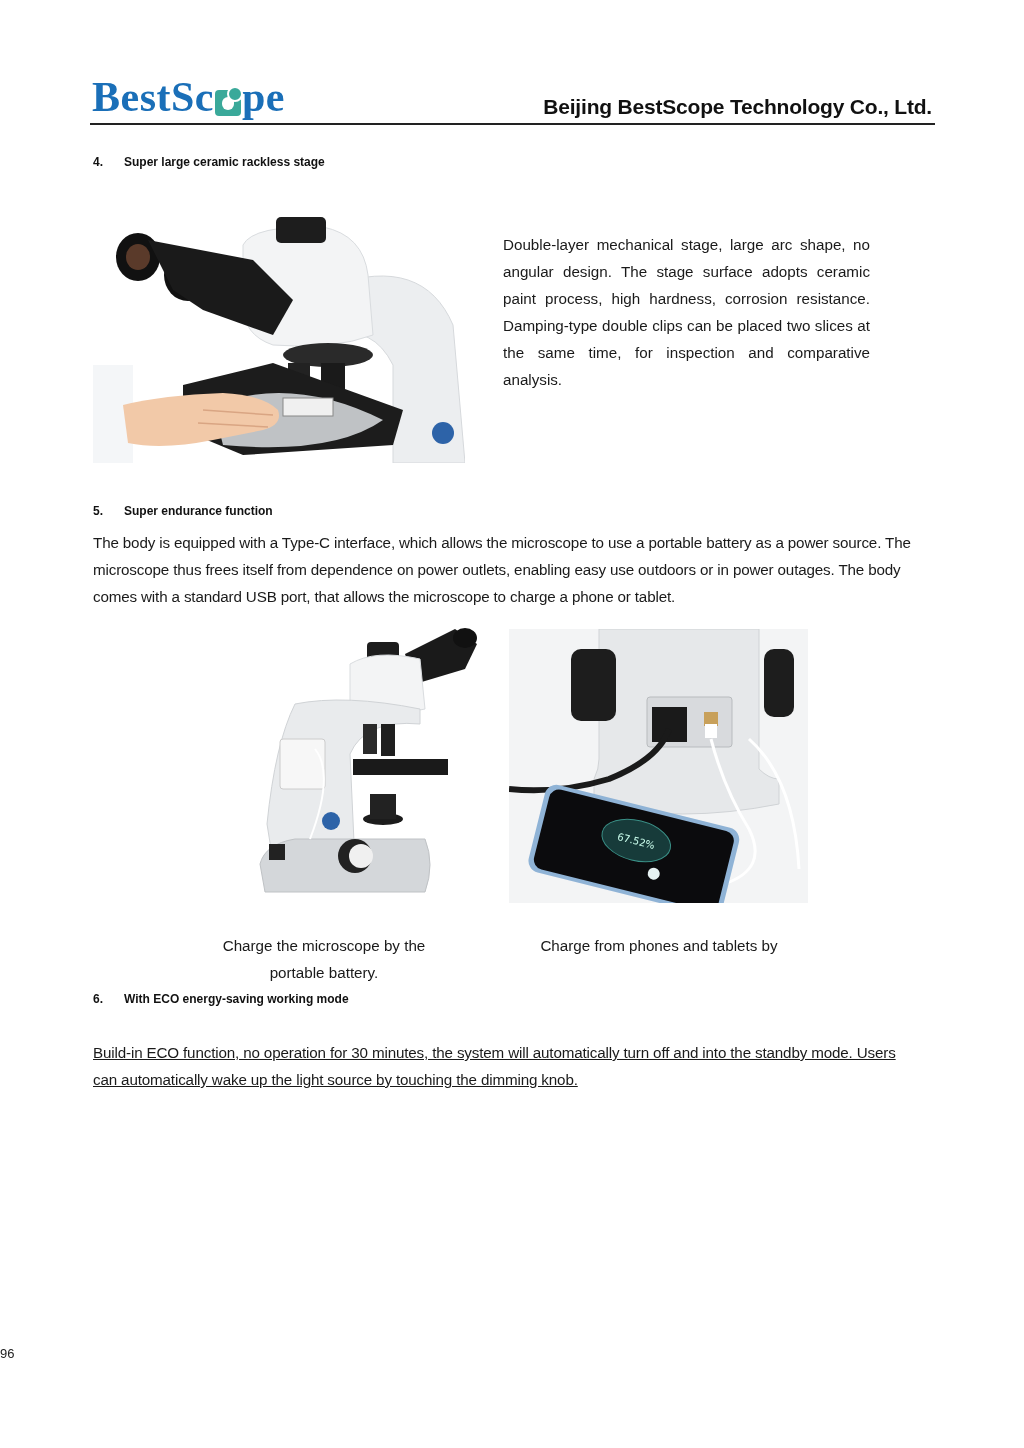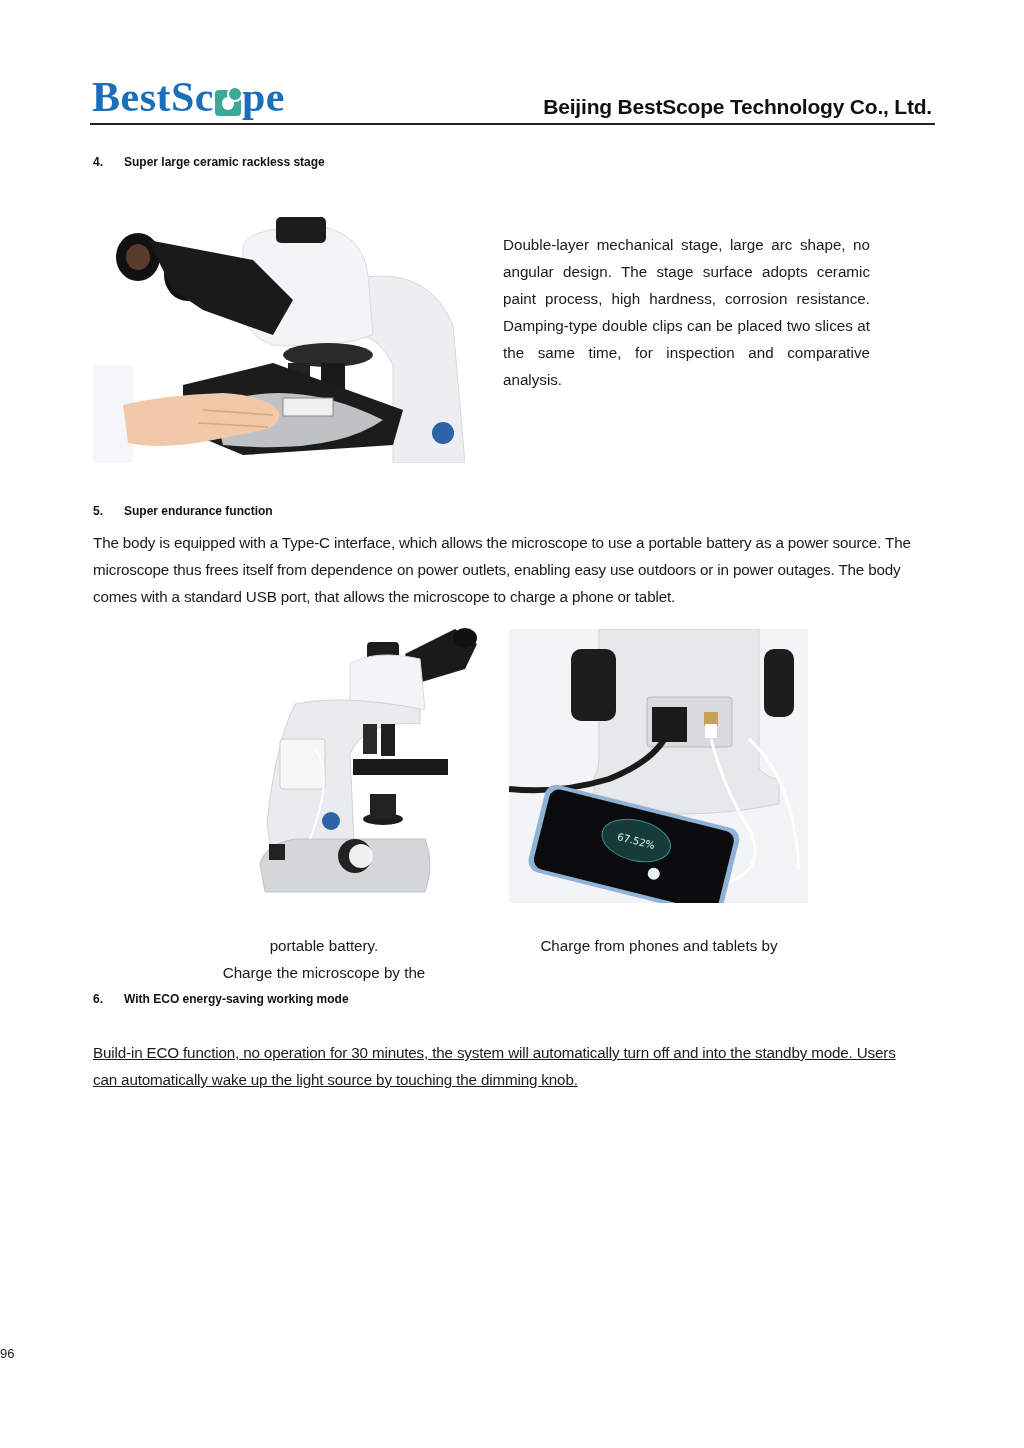--- a/index.html
+++ b/index.html
@@ -133,22 +133,22 @@
       <rect x="25" y="175" width="200" height="90" rx="12" fill="#8fb3d6"></rect>
       <rect x="30" y="179" width="190" height="82" rx="10" fill="#0b0b0d"></rect>
       <ellipse cx="125" cy="210" rx="35" ry="20" fill="#173b3a" stroke="#3a8f86"></ellipse>
       <text x="125" y="214" text-anchor="middle" font-size="10" fill="#cfe" font-family="DejaVu Sans, sans-serif">67.52%</text>
       <circle cx="150" cy="238" r="6" fill="#e6f2f2"></circle>
     </g>
   </svg>
 </div>
 
 <div class="abs caption" style="left:196px; top:932px; width:256px;">
+  <div>Charge the microscope by the</div>
   <div>portable battery.</div>
-  <div>Charge the microscope by the</div>
 </div>
 <div class="abs caption" style="left:520px; top:932px; width:278px;">
   <div>Charge from phones and tablets by</div>
 </div>
 
 <div class="abs h" style="left:93px; top:992px;">
   <span class="num">6.</span><span>With ECO energy-saving working mode</span>
 </div>
 <div class="abs para" style="left:93px; top:1039px; width:830px; letter-spacing:-0.15px;text-decoration:underline;">Build-in ECO function, no operation for 30 minutes, the system will automatically turn off and into the standby mode. Users can automatically wake up the light source by touching the dimming knob.</div>
 

